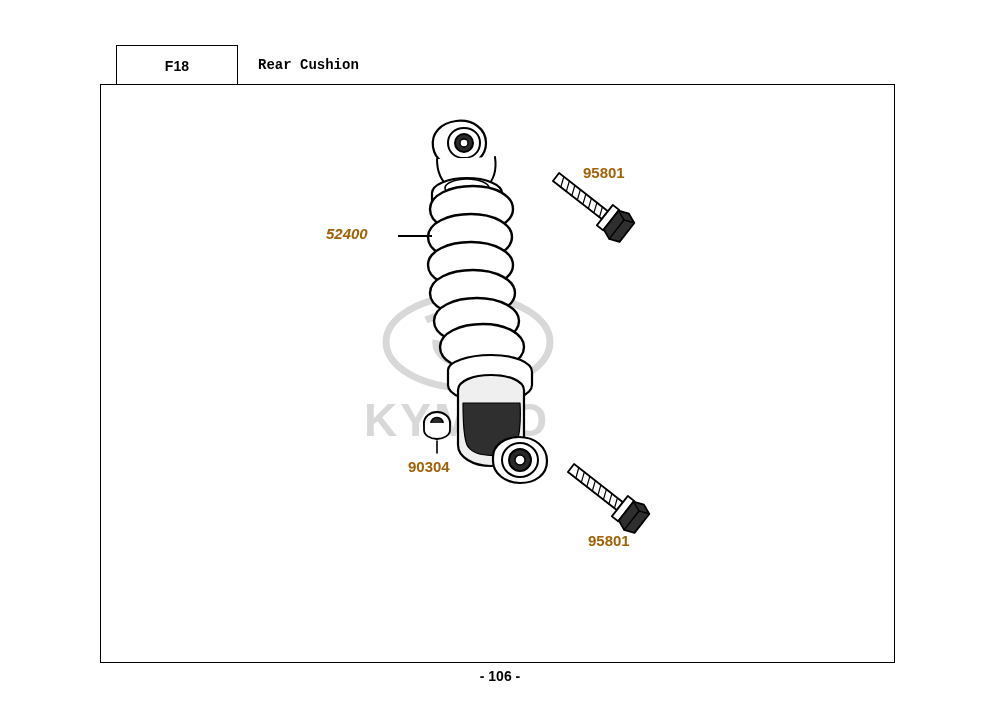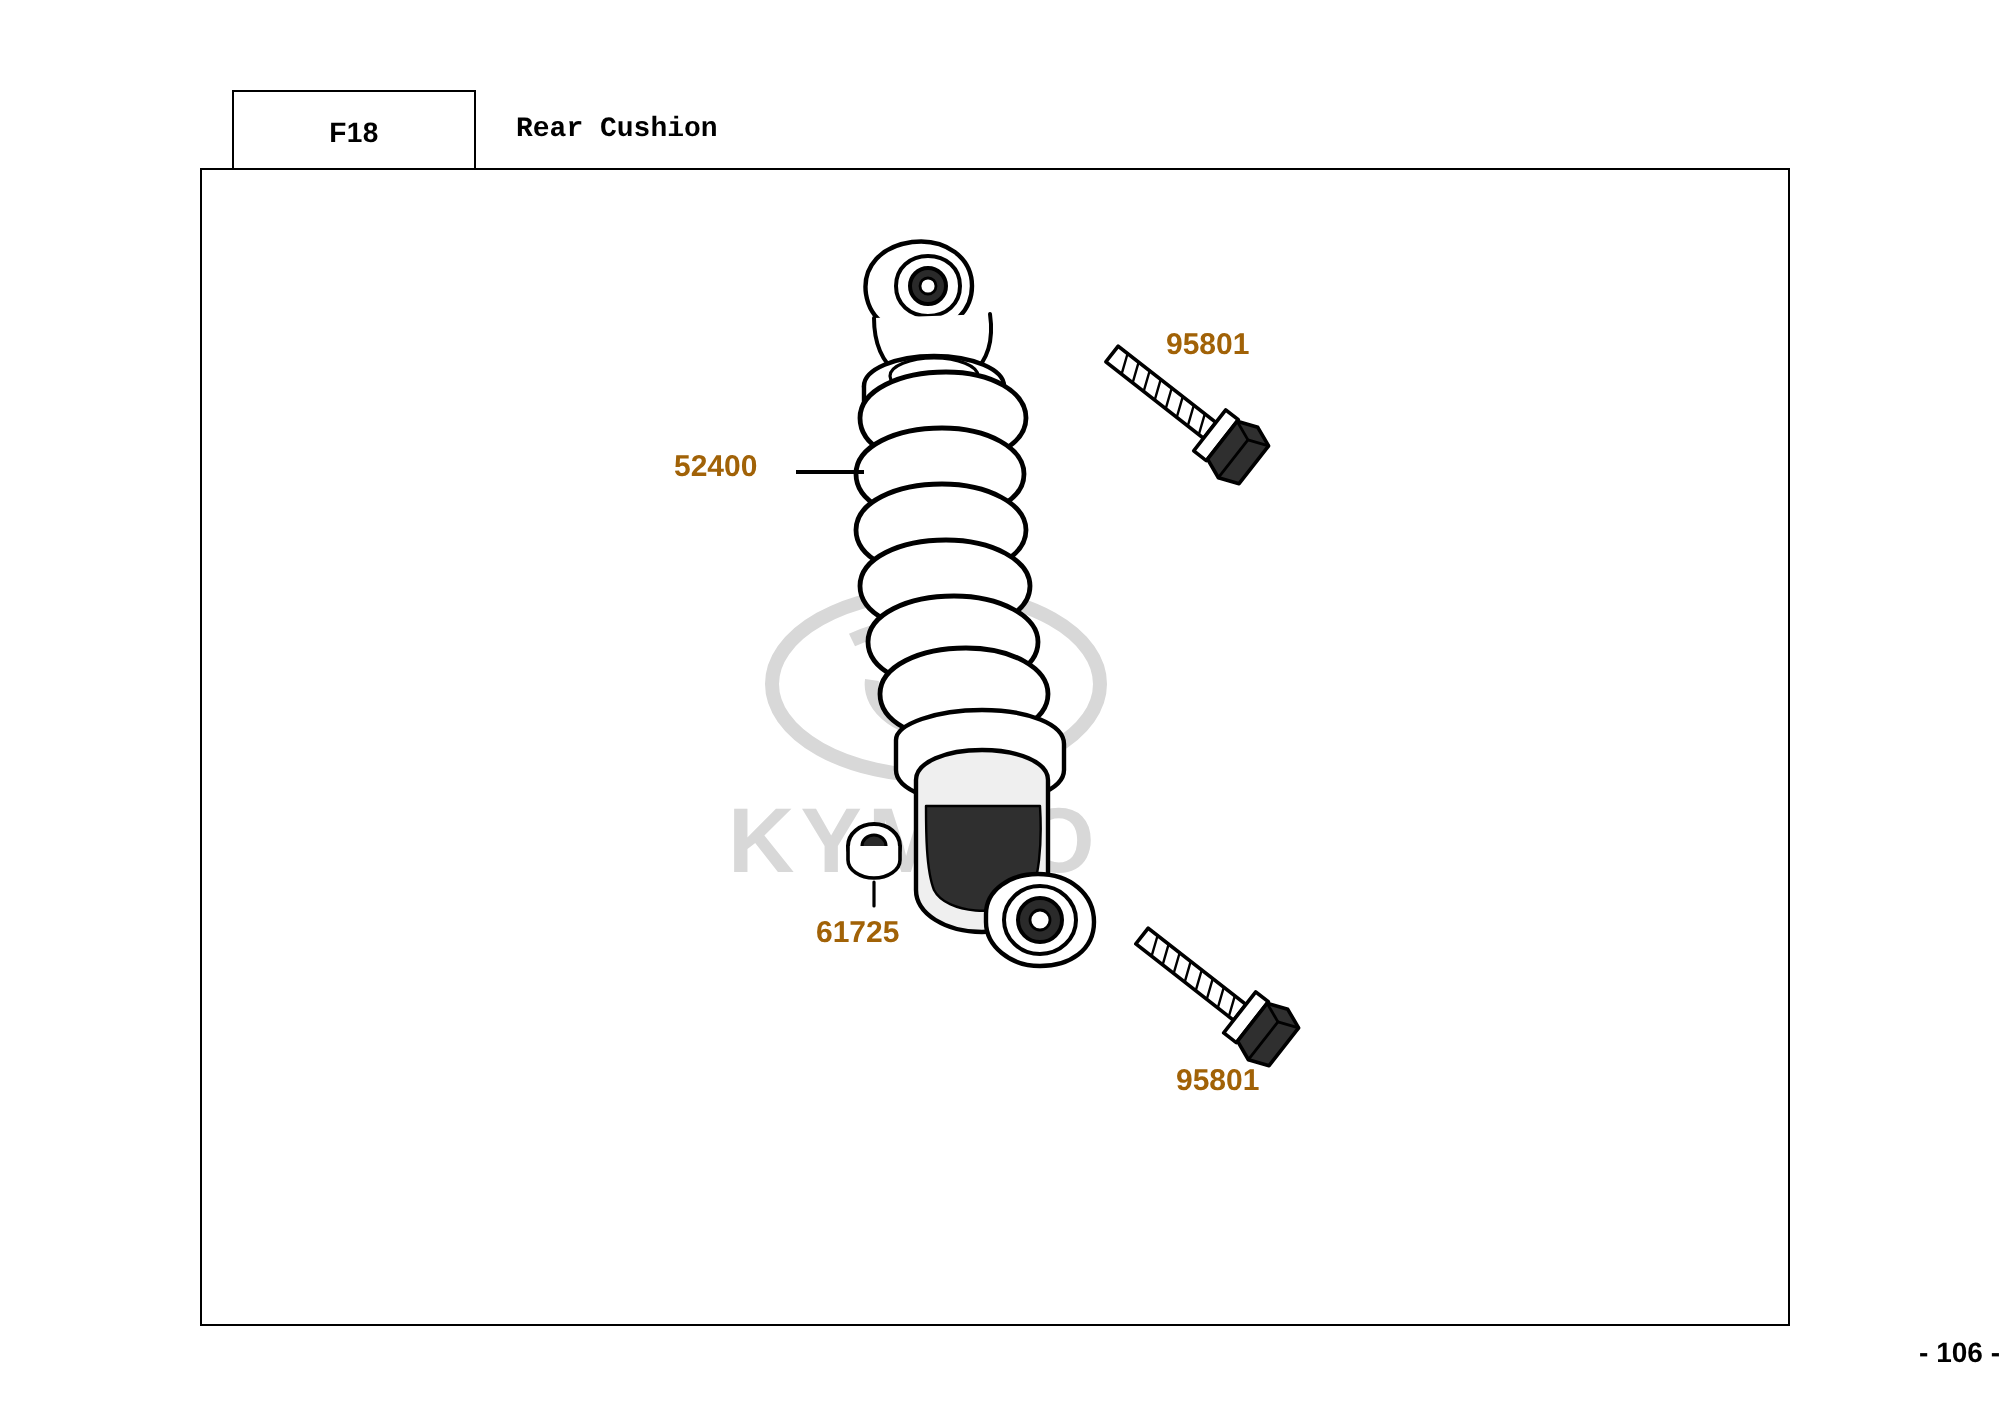--- a/index.html
+++ b/index.html
@@ -105,21 +105,21 @@
 
   
   .part-label {
     position: absolute;
     font-size: 15px;
     font-weight: bold;
     color: #a16207;
     white-space: nowrap;
   }
 
-  .lbl-52400 { left: 236px; top: 140px; }
+  .lbl-52400 { left: 225px; top: 140px; font-style: italic; }
   .lbl-95801-top { left: 482px; top: 79px; }
   .lbl-90304 { left: 307px; top: 373px; }
   .lbl-95801-bottom { left: 487px; top: 447px; }
 
   
   .leader {
     position: absolute;
     background: #000;
   }
   .leader-52400 {
@@ -128,21 +128,21 @@
     width: 34px;
     height: 2px;
   }
 
   
   .footer {
     position: absolute;
     left: 0;
     top: 668px;
     width: 1000px;
-    text-align: right;
+    text-align: center;
     font-size: 14px;
     font-weight: bold;
     color: #000;
   }
 
   svg { display: block; }
 </style>
 </head>
 <body>
 
@@ -251,21 +251,21 @@
             <path d="M80 -8 L80 16" stroke-width="1.4" fill="none"></path>
           </g>
 
         </g>
       </svg>
 
       <div class="leader leader-52400"></div>
 
       <div class="part-label lbl-52400">52400</div>
       <div class="part-label lbl-95801-top">95801</div>
-      <div class="part-label lbl-90304">61725</div>
+      <div class="part-label lbl-90304">90304</div>
       <div class="part-label lbl-95801-bottom">95801</div>
 
     </div>
   </div>
 
   <div class="footer">- 106 -</div>
 
 </div>
 
 </body></html>

